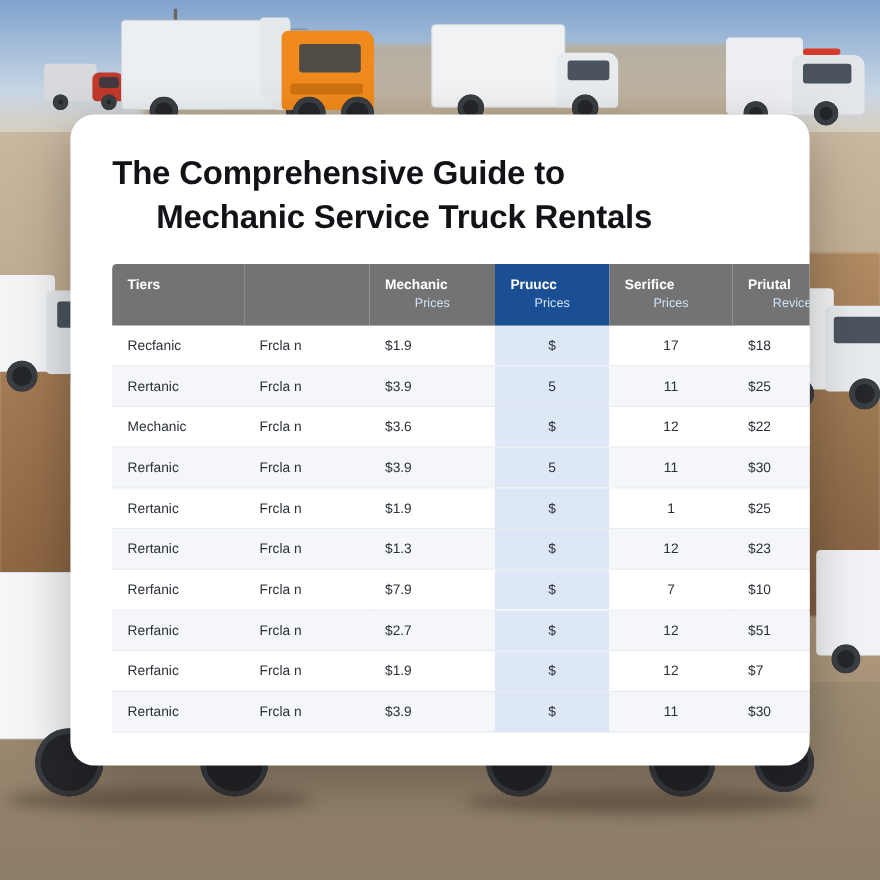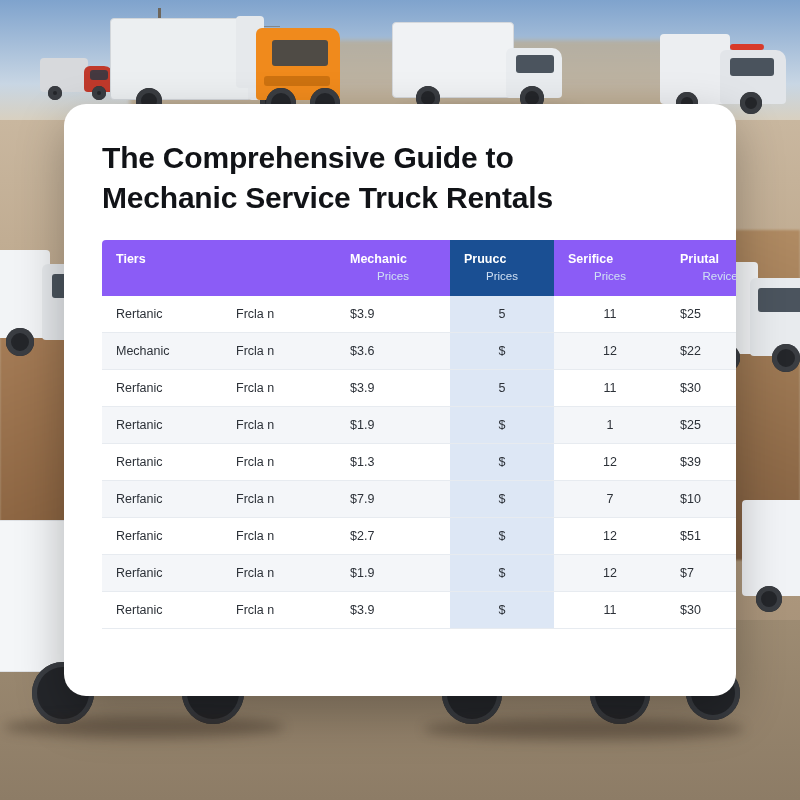--- a/index.html
+++ b/index.html
@@ -98,30 +98,30 @@
     padding: 34px 38px 0 38px;
   }
   .title {
     font-size: 30px;
     line-height: 40px;
     font-weight: bold;
     color: #111317;
     letter-spacing: -0.2px;
     margin: 0 0 6px 0;
   }
-  .title .l2 { display: block; }
+  .title .l2 { display: block; margin-left: 40px; }
 
   table.data {
     width: 596px;
     margin-top: 22px;
     border-collapse: collapse;
     table-layout: fixed;
   }
   table.data thead th {
-    background: #8b5cf6;
+    background: #737373;
     color: #ffffff;
     font-size: 12.5px;
     font-weight: bold;
     text-align: left;
     padding: 12px 14px 12px 14px;
     vertical-align: top;
     line-height: 15px;
   }
   table.data thead th .sub {
     display: block;
@@ -292,20 +292,29 @@
             </th>
             <th class="w-priv">
               <span>Priutal</span>
               <span class="sub">Revices</span>
             </th>
 
           </tr>
         </thead>
         <tbody>
           <tr>
+            <td>Recfanic</td>
+            <td>Frcla n</td>
+            <td class="money">$1.9</td>
+            <td class="colhl">$</td>
+            <td class="num">17</td>
+            <td class="money">$18</td>
+
+          </tr>
+          <tr>
             <td>Rertanic</td>
             <td>Frcla n</td>
             <td class="money">$3.9</td>
             <td class="colhl">5</td>
             <td class="num">11</td>
             <td class="money">$25</td>
 
           </tr>
           <tr>
             <td>Mechanic</td>
@@ -333,21 +342,21 @@
             <td class="num">1</td>
             <td class="money">$25</td>
 
           </tr>
           <tr>
             <td>Rertanic</td>
             <td>Frcla n</td>
             <td class="money">$1.3</td>
             <td class="colhl">$</td>
             <td class="num">12</td>
-            <td class="money">$39</td>
+            <td class="money">$23</td>
 
           </tr>
           <tr>
             <td>Rerfanic</td>
             <td>Frcla n</td>
             <td class="money">$7.9</td>
             <td class="colhl">$</td>
             <td class="num">7</td>
             <td class="money">$10</td>
 

